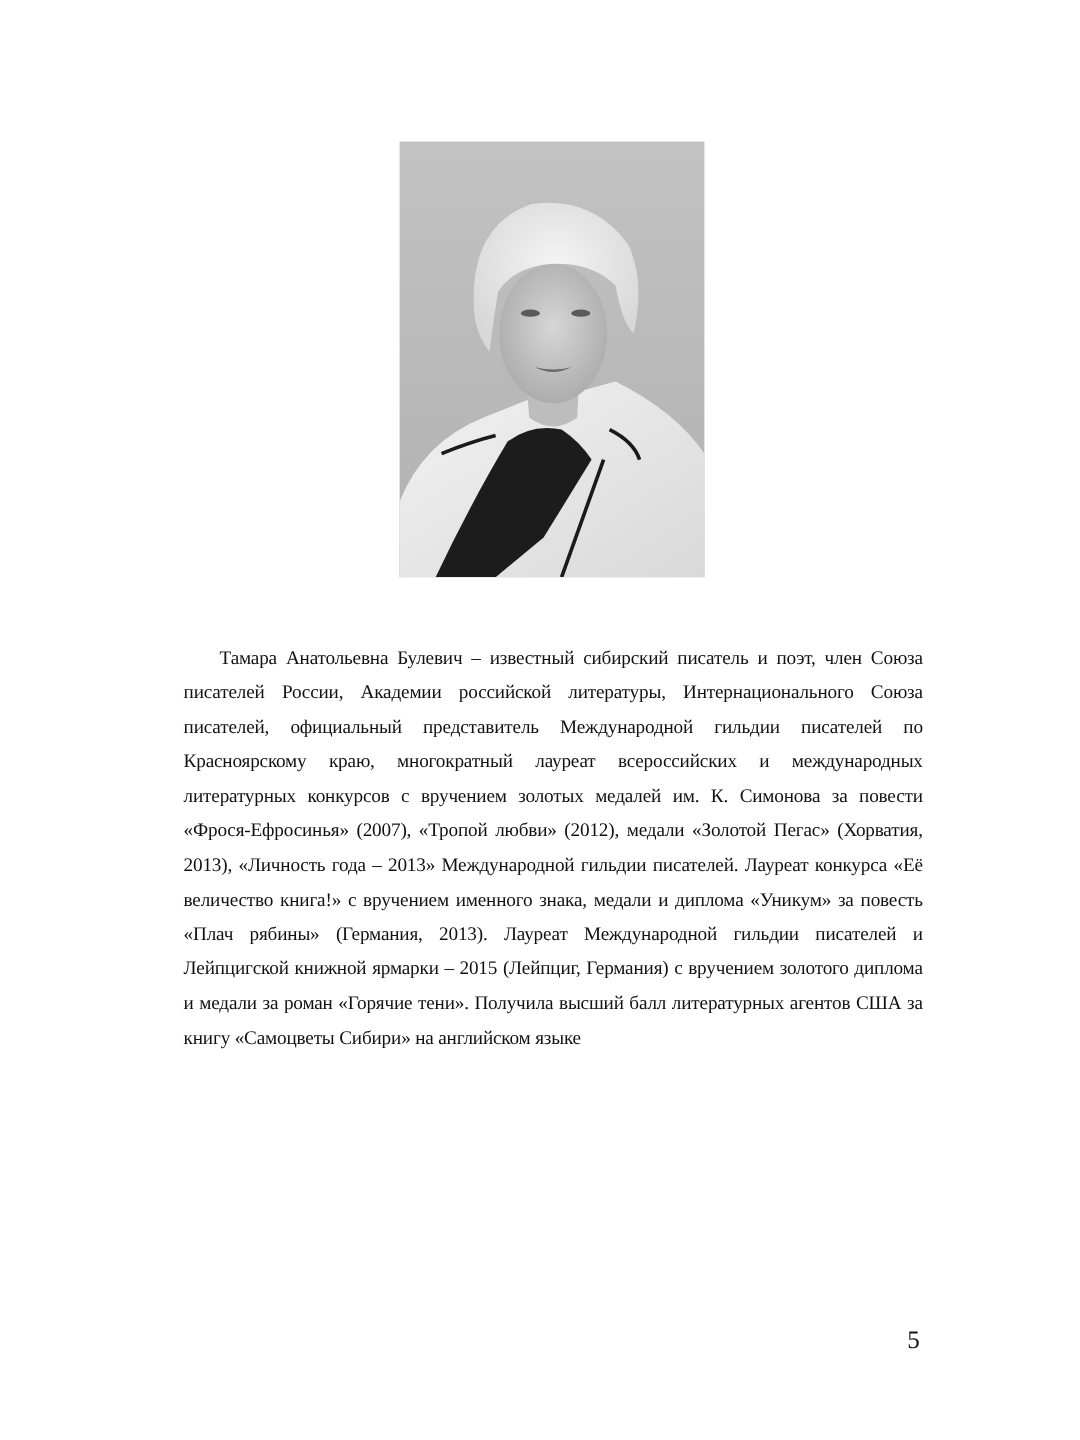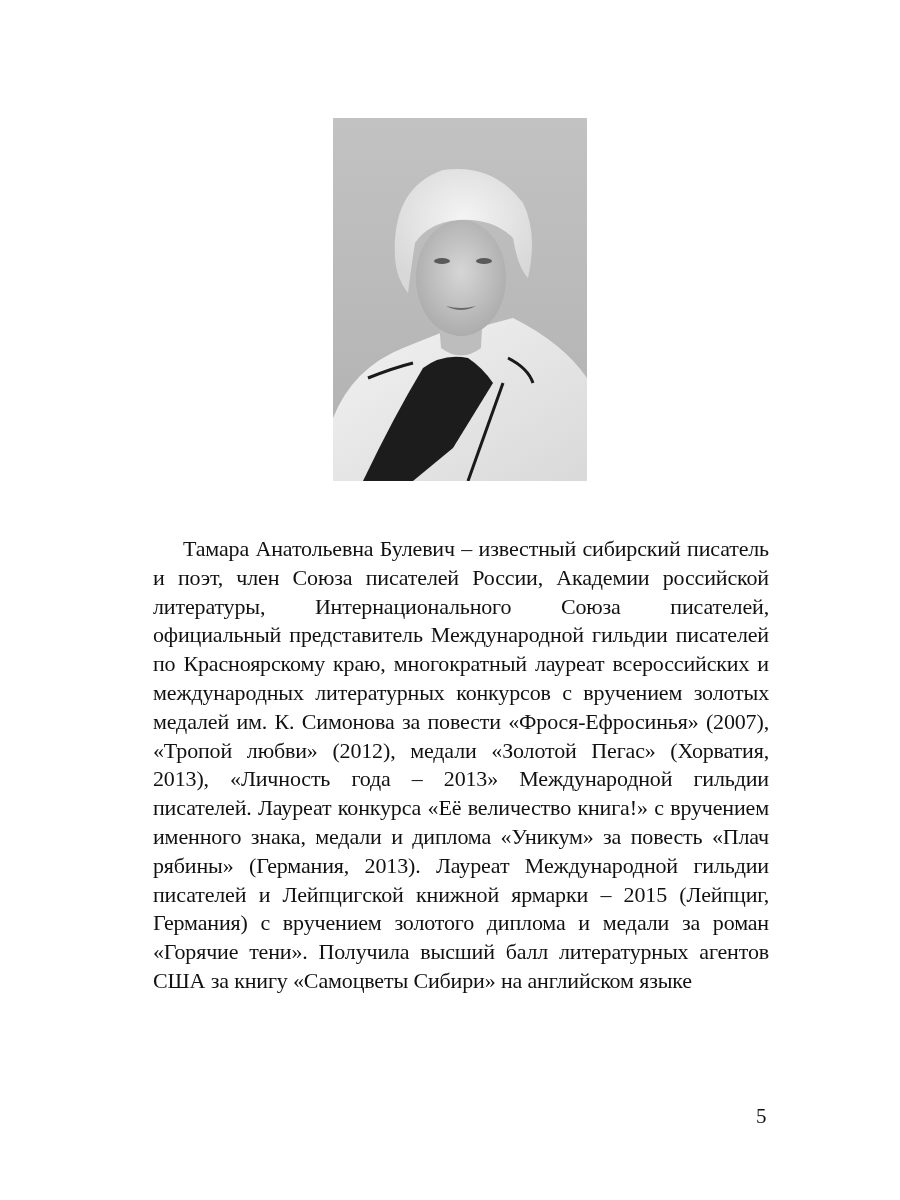--- a/index.html
+++ b/index.html
@@ -16,21 +16,21 @@
       left: 333px; top: 118px;
       width: 254px; height: 363px;
       background: linear-gradient(180deg, #c2c2c2 0%, #b8b8b8 60%, #b0b0b0 100%);
       overflow: hidden;
     }
     .photo svg { display: block; width: 100%; height: 100%; }
     .body-text {
       position: absolute;
       left: 153px; top: 535px;
       width: 616px;
-      font-size: 22px;
+      font-size: 16px;
       line-height: 28.8px;
       text-align: justify;
       text-indent: 30px;
       margin: 0;
       letter-spacing: -0.15px;
     }
     .page-number {
       position: absolute;
       left: 756px; top: 1104px;
       font-size: 21px;

